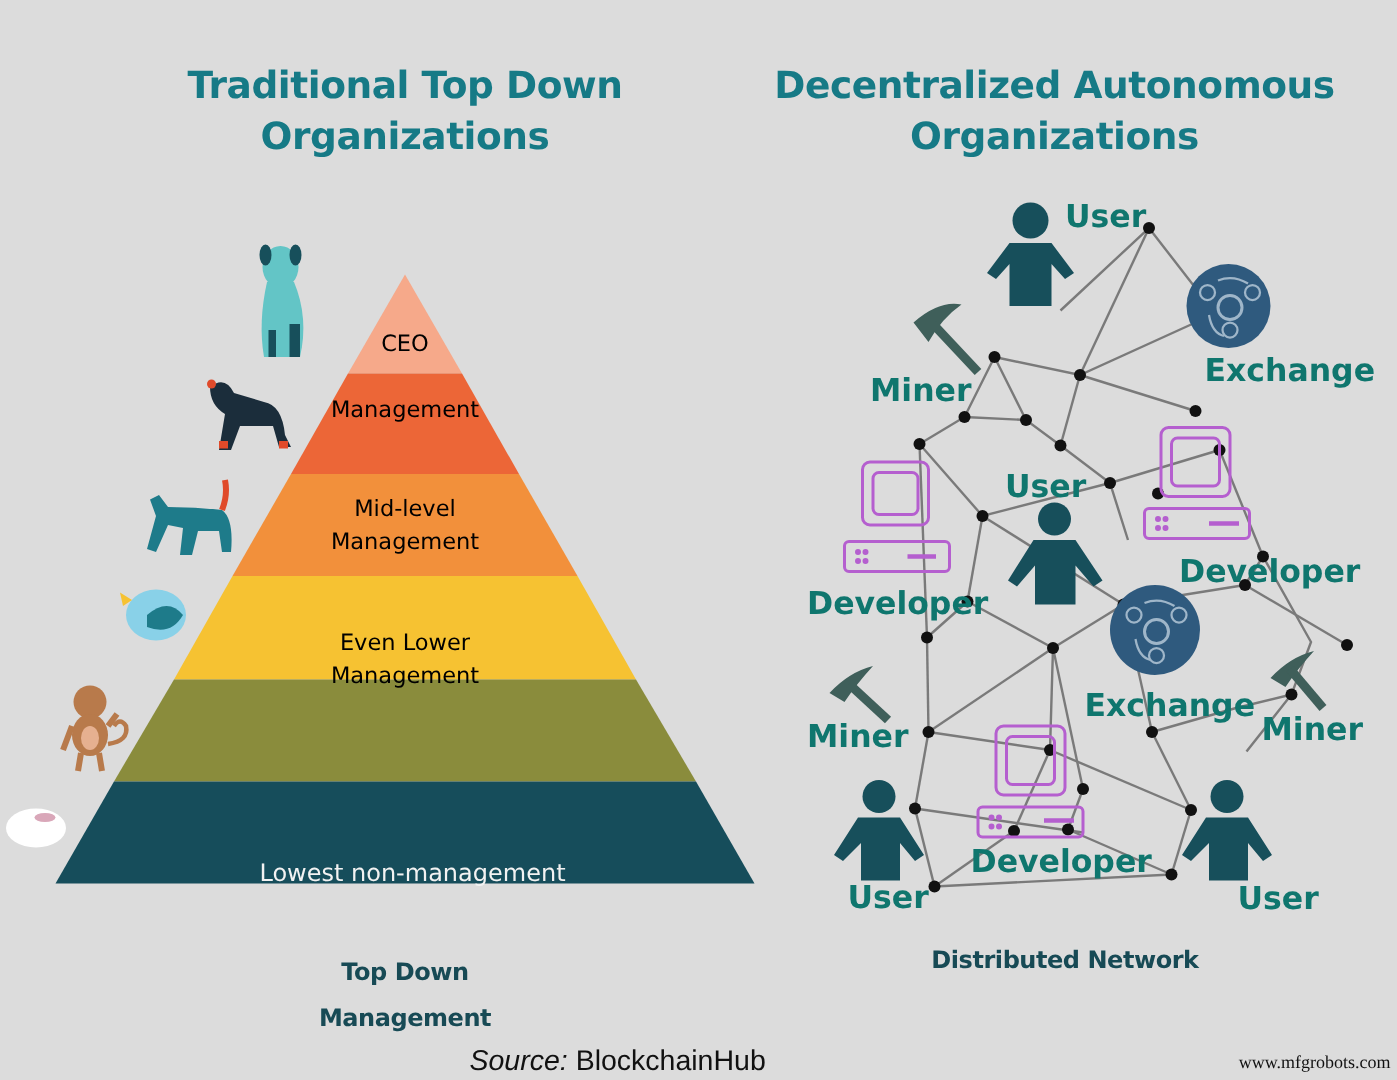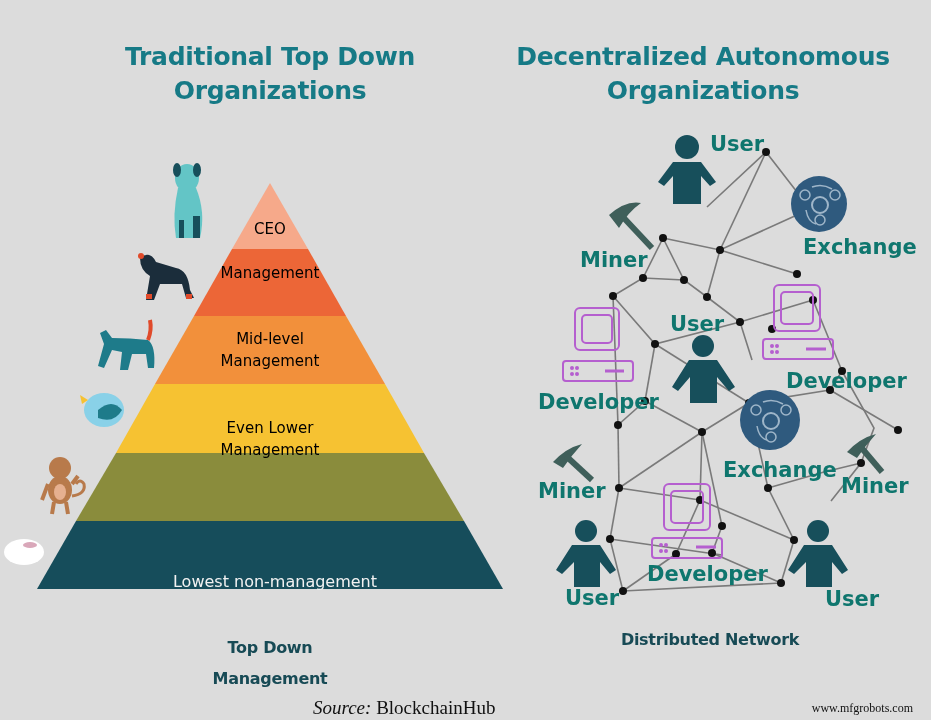--- a/index.html
+++ b/index.html
@@ -25,25 +25,25 @@
     color: #000000; width: 300px; margin-left: -150px;
   }
   .tier-label span { display: block; }
   .tier-label.light { color: #f2f2f2; font-size: 16px; }
   .net-label {
     position: absolute; color: #0f766e; font-weight: bold; font-size: 21px;
     line-height: 20px; white-space: nowrap;
   }
   .source {
     position: absolute; left: 313px; top: 697px; font-size: 19px; color: #111;
-    font-family: Liberation Serif, serif; white-space: nowrap;
+    font-family: Liberation Sans, sans-serif; white-space: nowrap;
   }
   .source em { font-style: italic; }
   .watermark {
-    position: absolute; right: 18px; top: 701px; font-size: 12px; color: #111;
+    position: absolute; right: 4px; top: 701px; font-size: 12px; color: #111;
     font-family: "Liberation Serif", serif;
   }
   svg { position: absolute; left: 0; top: 0; }
 </style>
 </head>
 <body>
 
 <div class="stage">
 
   <div class="title" style="left:60px; top:40px; width:420px;">

